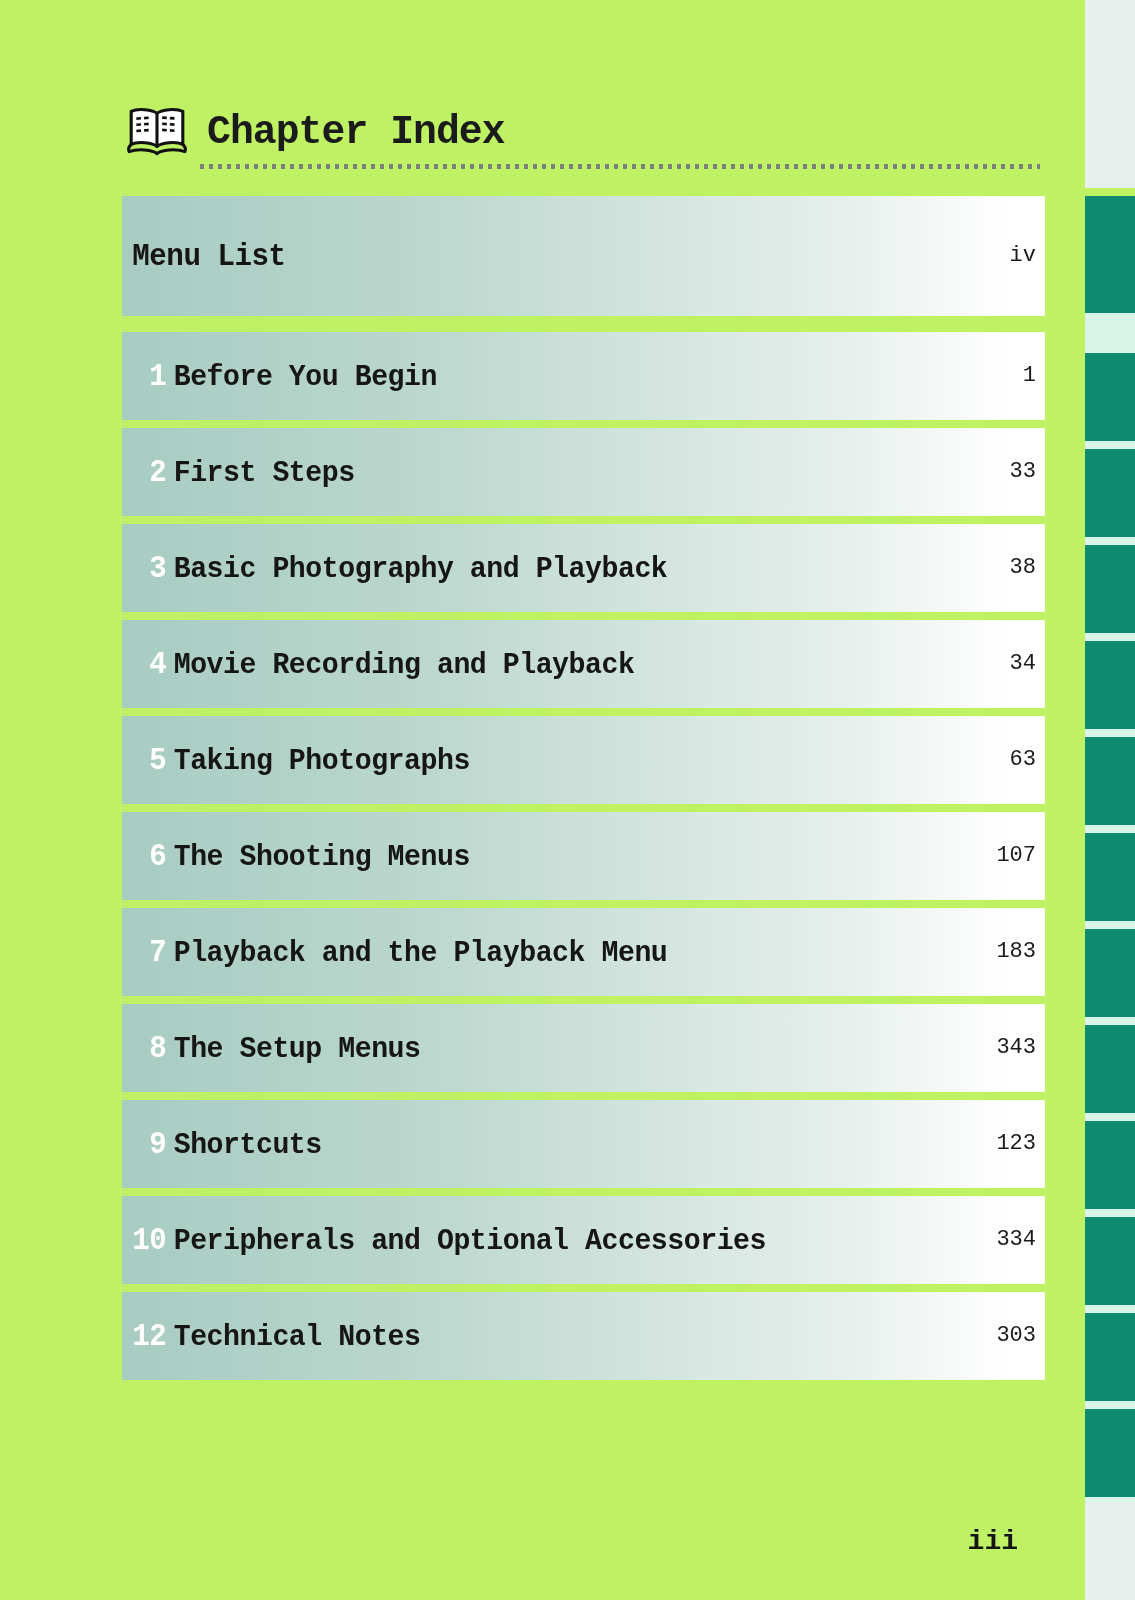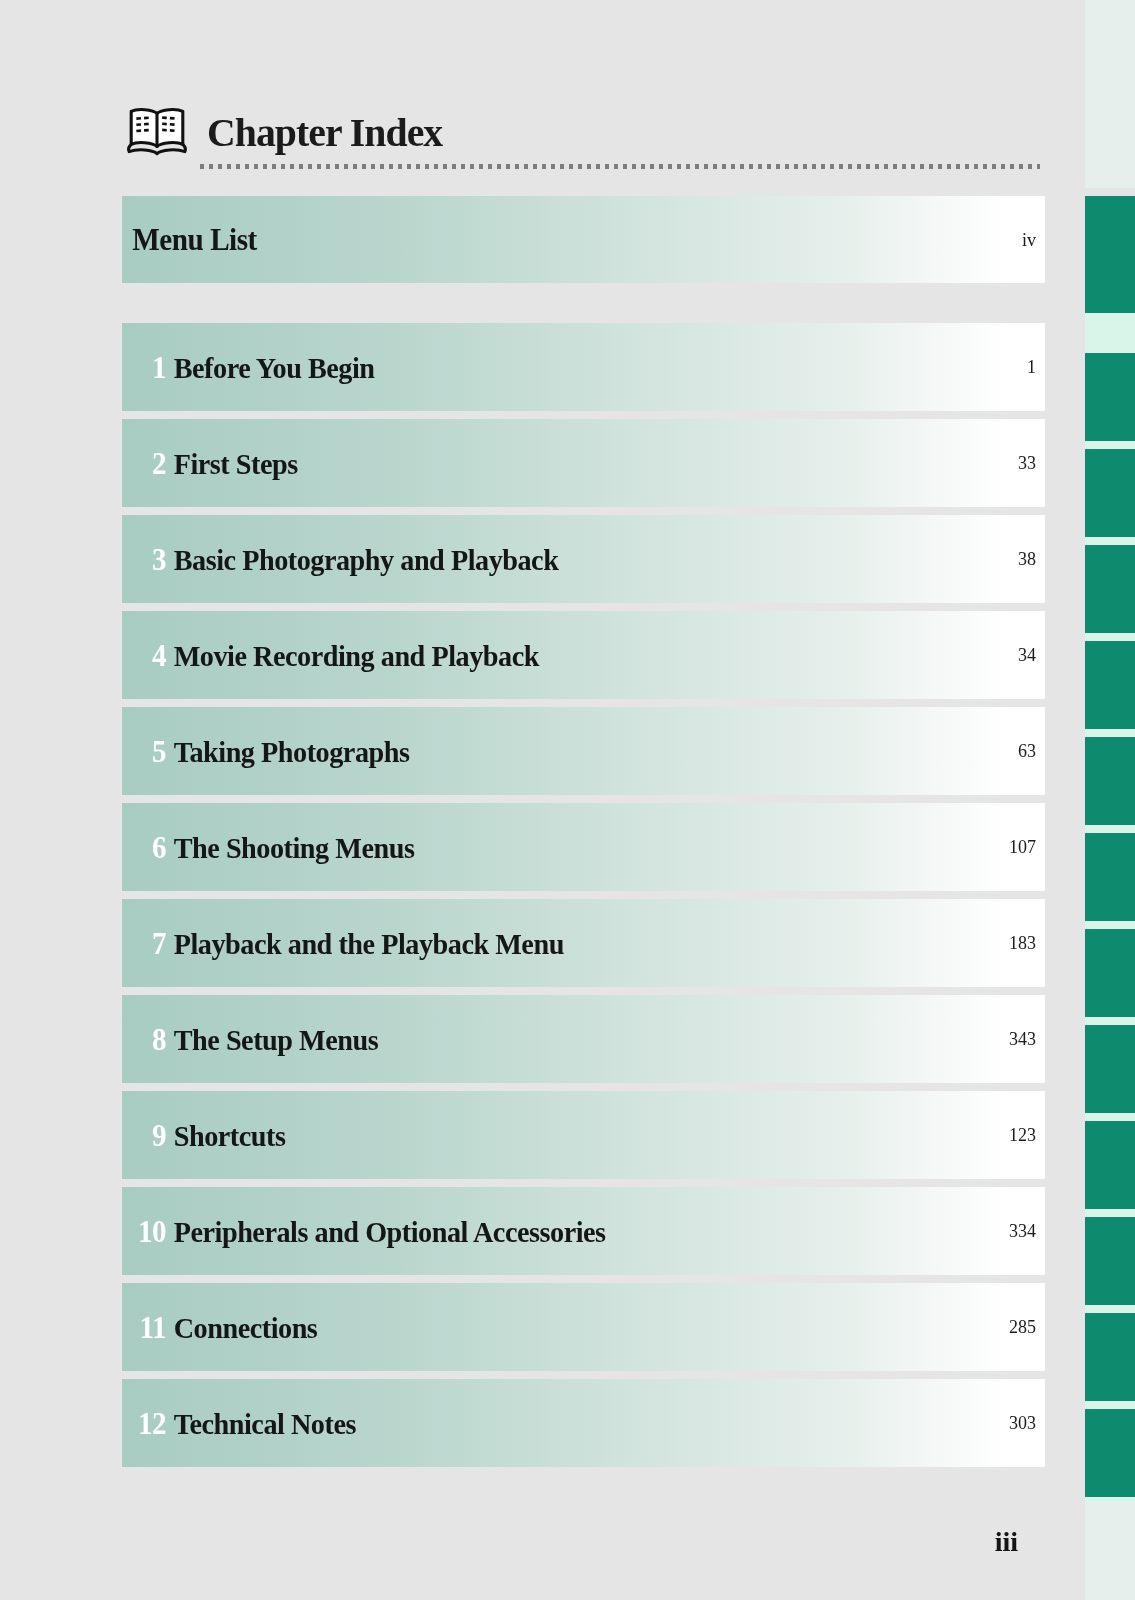--- a/index.html
+++ b/index.html
@@ -1,20 +1,20 @@
 <!DOCTYPE html>
 <html><head>
 <meta charset="utf-8">
 <style>
   html,body{margin:0;padding:0;background:#ffffff;}
   .page{
     position:relative;
     width:1135px;height:1600px;
-    background:#e5e5e5;
-    font-family:Liberation Serif, serif;
+    background:#bef264;
+    font-family:Liberation Mono, monospace;
     overflow:hidden;
   }
 
   
   .header{position:absolute;left:125px;top:104px;width:915px;}
   .header-line{display:flex;align-items:center;gap:18px;}
   .book-icon{width:64px;height:56px;flex:0 0 auto;}
   .page-title{
     font-size:41px;font-weight:700;color:#1b1b1b;
     letter-spacing:-1px;line-height:1;
@@ -26,21 +26,21 @@
     width:840px;height:5px;
     background:repeating-linear-gradient(to right,#7d7d7d 0 4px,transparent 4px 9px);
   }
 
   
   .content{position:absolute;left:122px;top:196px;width:923px;}
   .row{
     display:flex;align-items:center;
     background:linear-gradient(to right,var(--grad-start) 0%,#b9d6cd 30%,#e6efeb 78%,#ffffff 96%);
   }
-  .menu-row{height:87px;margin-bottom:40px;}
+  .menu-row{height:120px;margin-bottom:16px;}
   .chapter-row{height:88px;margin-bottom:8px;}
   .row-left{
     display:flex;align-items:baseline;
     transform:scaleX(0.94);transform-origin:left center;
     white-space:nowrap;
   }
   .chapter-num{
     width:47px;text-align:right;
     font-size:31px;font-weight:700;color:#ffffff;
     letter-spacing:-0.5px;line-height:1;
@@ -50,21 +50,21 @@
     font-size:30px;font-weight:700;color:#161616;
     letter-spacing:-0.5px;line-height:1;
   }
   .menu-label{
     margin-left:11px;
     font-size:31px;font-weight:700;color:#161616;
     letter-spacing:-0.5px;line-height:1;
   }
   .pagenum{
     margin-left:auto;padding-right:9px;
-    font-size:18px;font-weight:400;color:#1a1a1a;line-height:1;
+    font-size:22px;font-weight:400;color:#1a1a1a;line-height:1;
   }
 
   
   .pale-block{position:absolute;left:1085px;width:50px;background:var(--pale);}
   .pale-top{top:0;height:188px;}
   .pale-bottom{top:1502px;height:98px;}
   .tab-strip{
     position:absolute;left:1085px;top:196px;width:50px;height:1306px;
     background:var(--mint);
     display:flex;flex-direction:column;
@@ -180,27 +180,20 @@
         </div>
         <div class="row chapter-row">
           <span class="row-left">
             <span class="chapter-num">10</span>
             <span class="chapter-title">Peripherals and Optional Accessories</span>
           </span>
           <span class="pagenum">334</span>
         </div>
         <div class="row chapter-row">
           <span class="row-left">
-            <span class="chapter-num">11</span>
-            <span class="chapter-title">Connections</span>
-          </span>
-          <span class="pagenum">285</span>
-        </div>
-        <div class="row chapter-row">
-          <span class="row-left">
             <span class="chapter-num">12</span>
             <span class="chapter-title">Technical Notes</span>
           </span>
           <span class="pagenum">303</span>
         </div>
       </div>
   </div>
 
   <div class="pale-block pale-top"></div>
   <div class="tab-strip" id="tab-strip">

